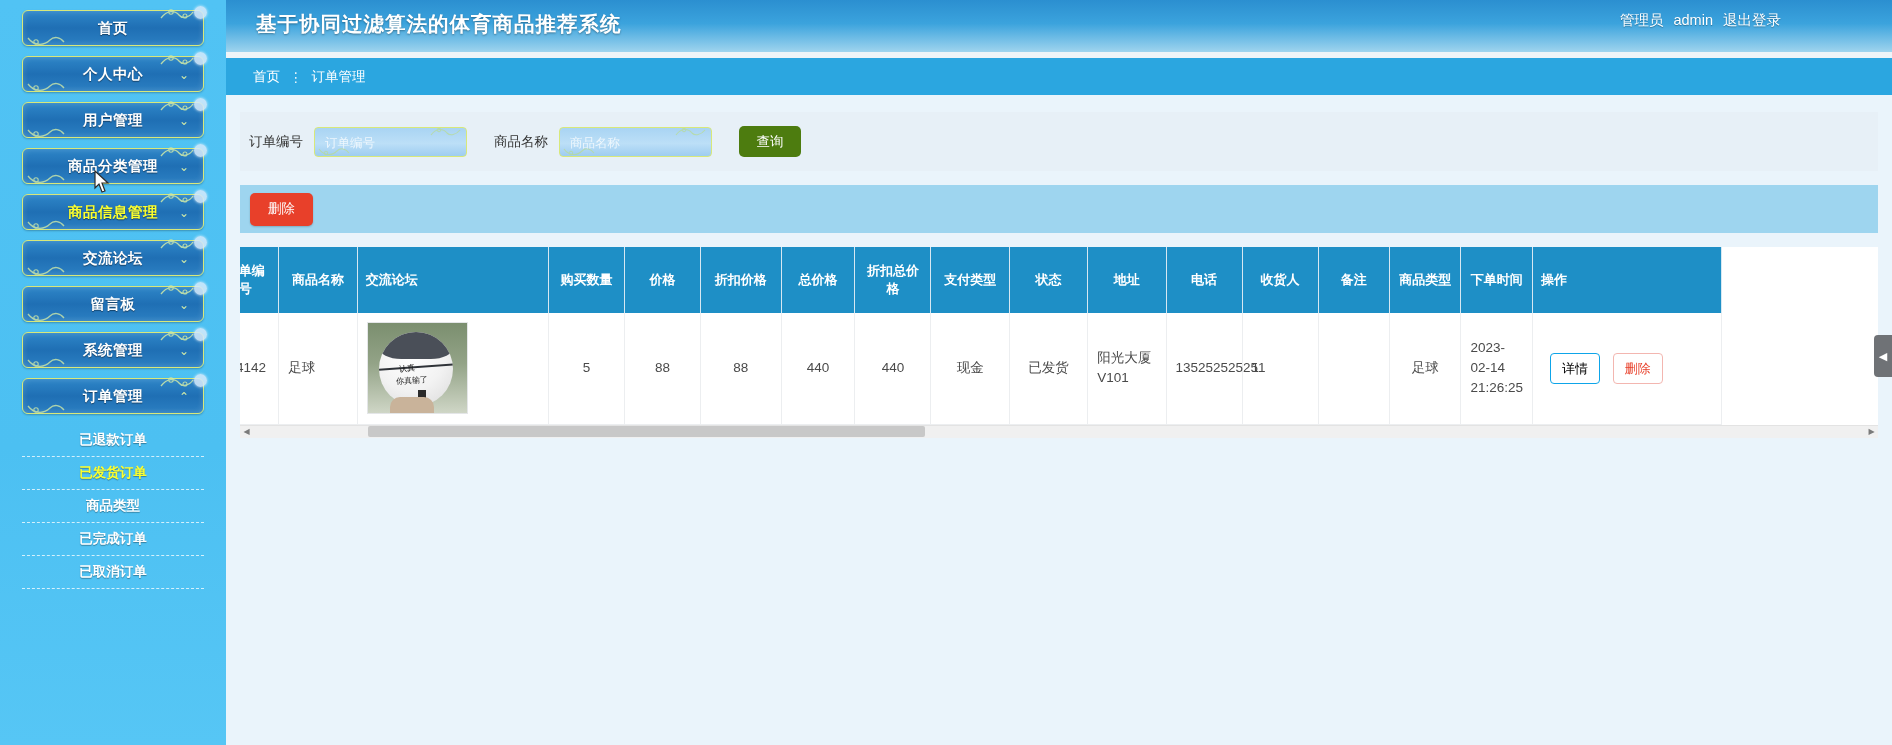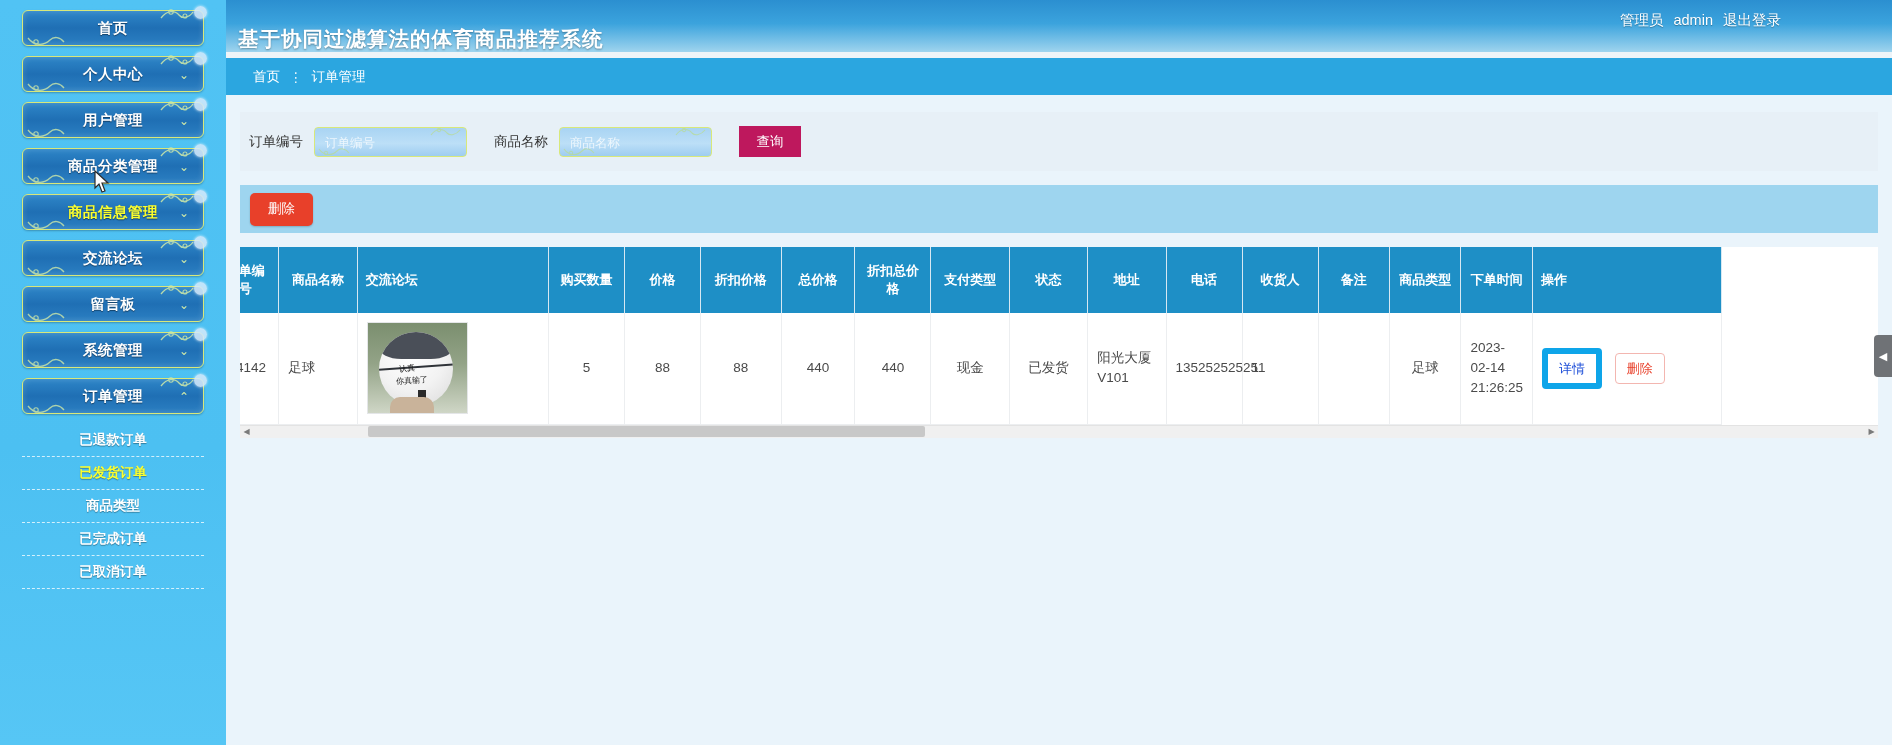--- a/index.html
+++ b/index.html
@@ -62,23 +62,23 @@
   }
 
   
   #main { position:absolute; left:226px; top:0; right:0; height:745px; }
 
   #topbar {
     height:52px; position:relative;
     background:linear-gradient(180deg,#2b8fd0 0%,#3ba3dd 45%,#9fd4ee 100%);
   }
   #topbar .sys-title {
-    position:absolute; left:12px; top:10px;
+    position:absolute; left:30px; top:10px;
     color:#ffffff; font-size:20.5px; font-weight:bold;
-    letter-spacing:1px; text-shadow:0 1px 2px rgba(0,0,0,.35);margin-top:15px;
+    letter-spacing:1px; text-shadow:0 1px 2px rgba(0,0,0,.35);
   }
   #topbar .userbox {
     position:absolute; right:111px; top:11px;
     color:#ffffff; font-size:14.5px; text-shadow:0 1px 1px rgba(0,0,0,.3);
   }
   #topbar .userbox span { margin-left:6px; cursor:pointer; }
 
   #gapbar { height:6px; background:#eef4f8; }
 
   #crumbbar {
@@ -100,22 +100,22 @@
     background:linear-gradient(180deg,#a9d4f3 0%,#bcdff7 55%,#9ecdf0 100%);
     position:relative; margin-right:27px; cursor:text; overflow:hidden;
   }
   .search-input .ph {
     position:absolute; left:10px; top:7px; font-size:12.5px;
     color:rgba(255,255,255,.75);
   }
   .search-input .v-tr { position:absolute; right:3px; top:-2px; width:34px; height:12px; opacity:.7; }
   .search-input .v-bl { position:absolute; left:2px; bottom:-2px; width:34px; height:12px; opacity:.7; }
   .query-btn {
-    width:62px; height:31px; background:#be185d; color:#fff;
-    border:none; border-radius:0; font-size:13.5px; cursor:pointer;
+    width:62px; height:31px; background:#4d7c0f; color:#fff;
+    border:none; border-radius:5px; font-size:13.5px; cursor:pointer;
     font-family:"Liberation Sans",sans-serif;
   }
 
   
   #actionbar {
     margin-top:14px; background:#9ed5ef; height:48px;
     display:flex; align-items:center; padding-left:10px;
   }
   .del-btn {
     background:#e8402a; color:#fff; border:none; border-radius:5px;
@@ -152,21 +152,21 @@
   .ball-thumb .seam { position:absolute; left:-6px; top:34px; width:88px; height:2px; background:#2f3338; transform:rotate(-4deg); }
   .ball-thumb .hz1 { position:absolute; left:20px; top:31px; font-size:8px; color:#1c1c1c; font-family:"DejaVu Sans",sans-serif; transform:rotate(-6deg); }
   .ball-thumb .hz2 { position:absolute; left:17px; top:43px; font-size:8px; color:#1c1c1c; font-family:"DejaVu Sans",sans-serif; transform:rotate(-4deg); }
   .ball-thumb .logo { position:absolute; left:39px; top:58px; width:8px; height:12px; background:#2a2a2a; }
   .ball-thumb .hand { position:absolute; left:22px; bottom:0; width:44px; height:16px; background:#c9b39a; border-radius:10px 10px 0 0; }
 
   .op-detail, .op-del {
     display:inline-block; padding:5px 11px; font-size:13px; border-radius:4px;
     background:#fff; cursor:pointer; margin-right:9px;
   }
-  .op-detail { border:6px solid #0ea5e9; color:#1d4ed8; }
+  .op-detail { border:1px solid #0ea5e9; color:#000000;margin-left:8px; }
   .op-del { border:1px solid #f3b6b0; color:#e8402a; }
 
   
   #hscroll {
     height:13px; background:#f0f0f0; border-top:1px solid #e3e3e3;
     position:relative; display:flex; align-items:center;
   }
   #hscroll .arrow { width:13px; text-align:center; font-size:8px; color:#7a7a7a; cursor:pointer; font-family:"DejaVu Sans",sans-serif; }
   #hscroll .track { flex:1; height:13px; position:relative; }
   #hscroll .thumb { position:absolute; left:115px; top:1px; height:11px; width:557px; background:#c8c8c8; border-radius:2px; cursor:pointer; }

